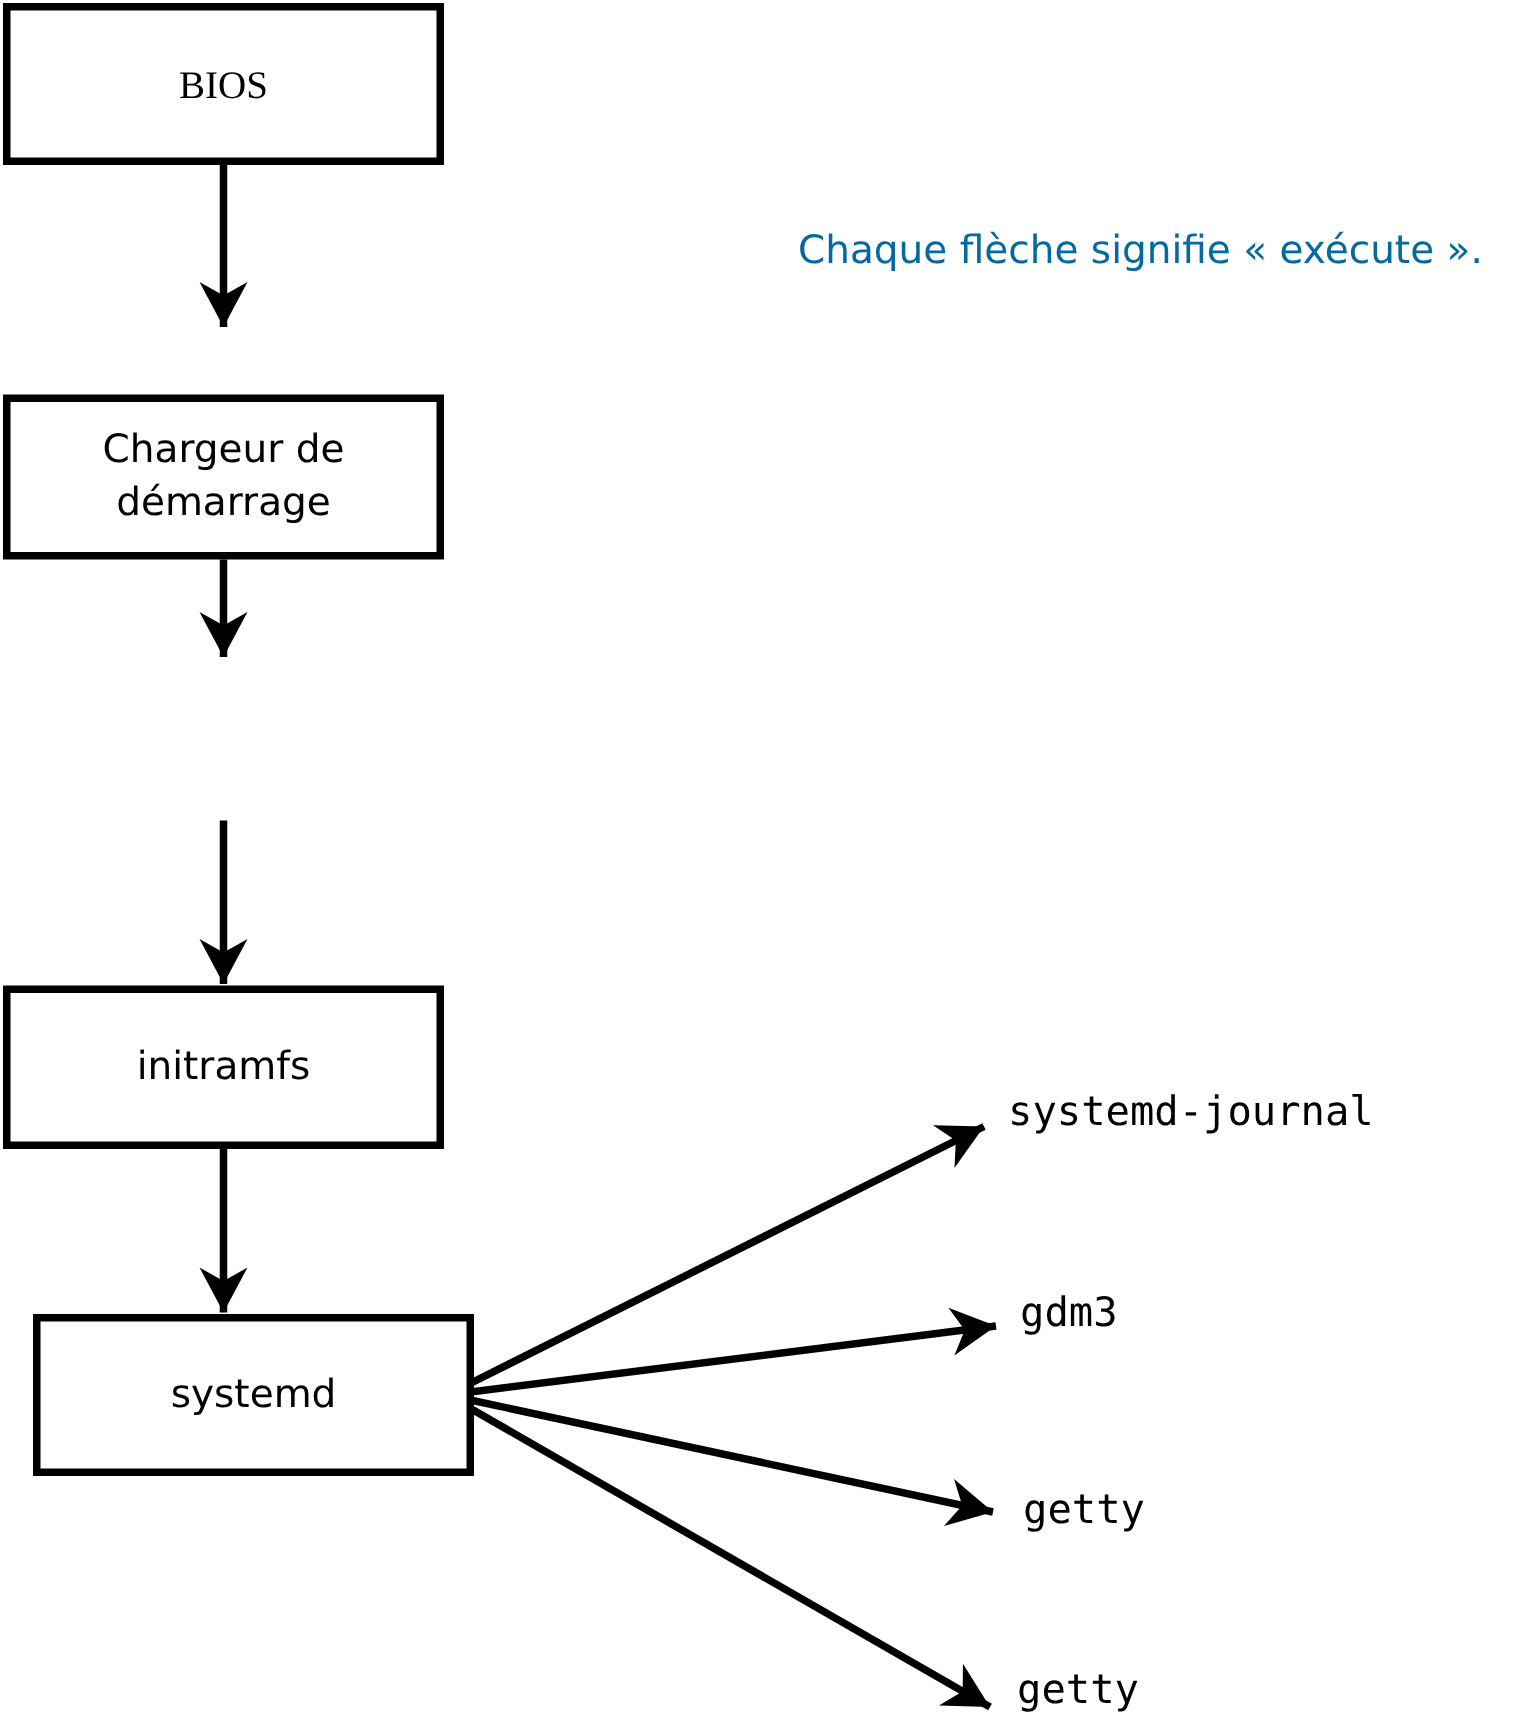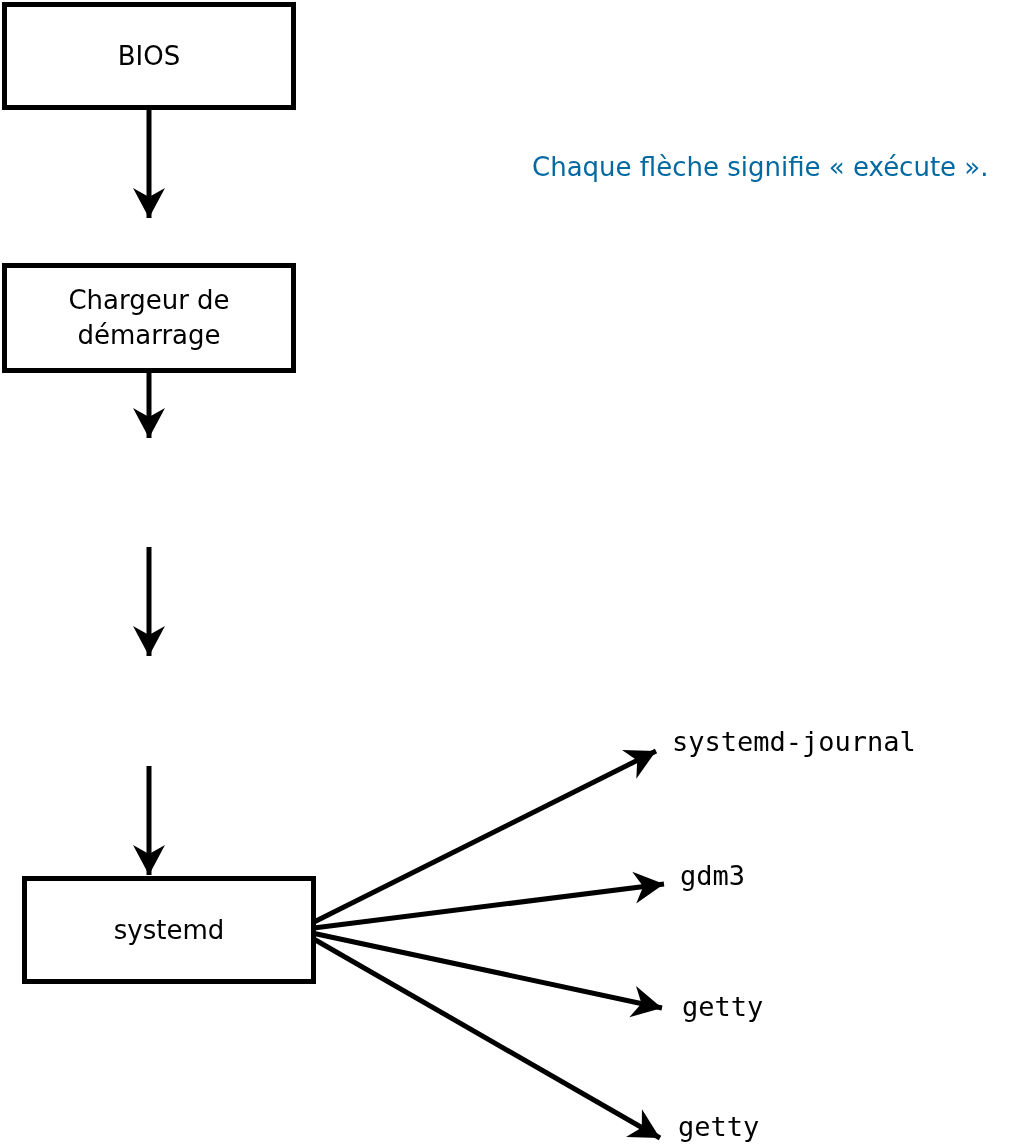--- a/index.html
+++ b/index.html
@@ -92,30 +92,33 @@
       <line x1="298" y1="930" x2="664" y2="884" marker-end="url(#dart)"></line>
     </g>
     <g>
       <line x1="298" y1="930" x2="662" y2="1008" marker-end="url(#dart)"></line>
     </g>
     <g>
       <line x1="298" y1="930" x2="660" y2="1138" marker-end="url(#dart)"></line>
     </g>
   </svg>
 
-  <div class="node-box" style="left:2px; top:2px; width:294px; height:108px;">
+  <div class="node-box" style="left:2px; top:2px; width:294px; height:108px;font-family:Liberation Serif, serif;">
     <span class="node-label">BIOS</span>
   </div>
 
   <div class="node-box" style="left:2px; top:219px; width:294px; height:110px;margin-top:44px;">
     <span class="node-label">Chargeur de
 démarrage</span>
   </div>
 
 
+  <div class="node-box" style="left:2px; top:657px; width:294px; height:109px;">
+    <span class="node-label">initramfs</span>
+  </div>
 
   <div class="node-box" style="left:2px; top:876px; width:294px; height:108px;margin-left:20px;">
     <span class="node-label">systemd</span>
   </div>
 
   <div class="caption" style="left:532px; top:150px;">Chaque flèche signifie « exécute ».</div>
 
   <div class="proc-label" style="left:672px; top:726px;">systemd-journal</div>
 
   <div class="proc-label" style="left:680px; top:860px;">gdm3</div>

